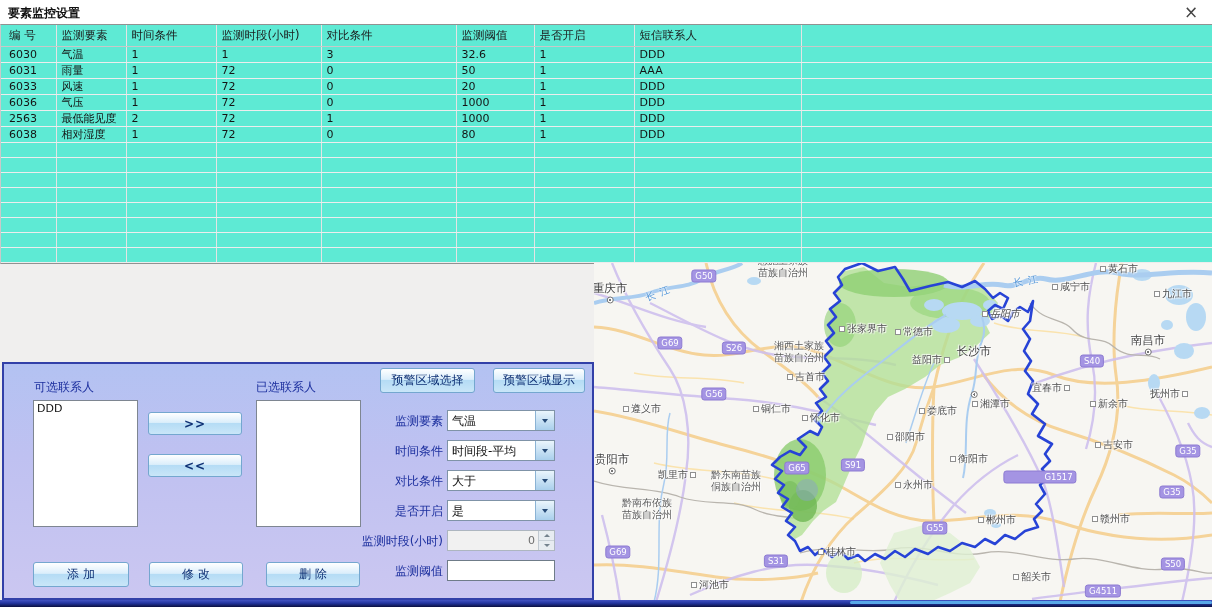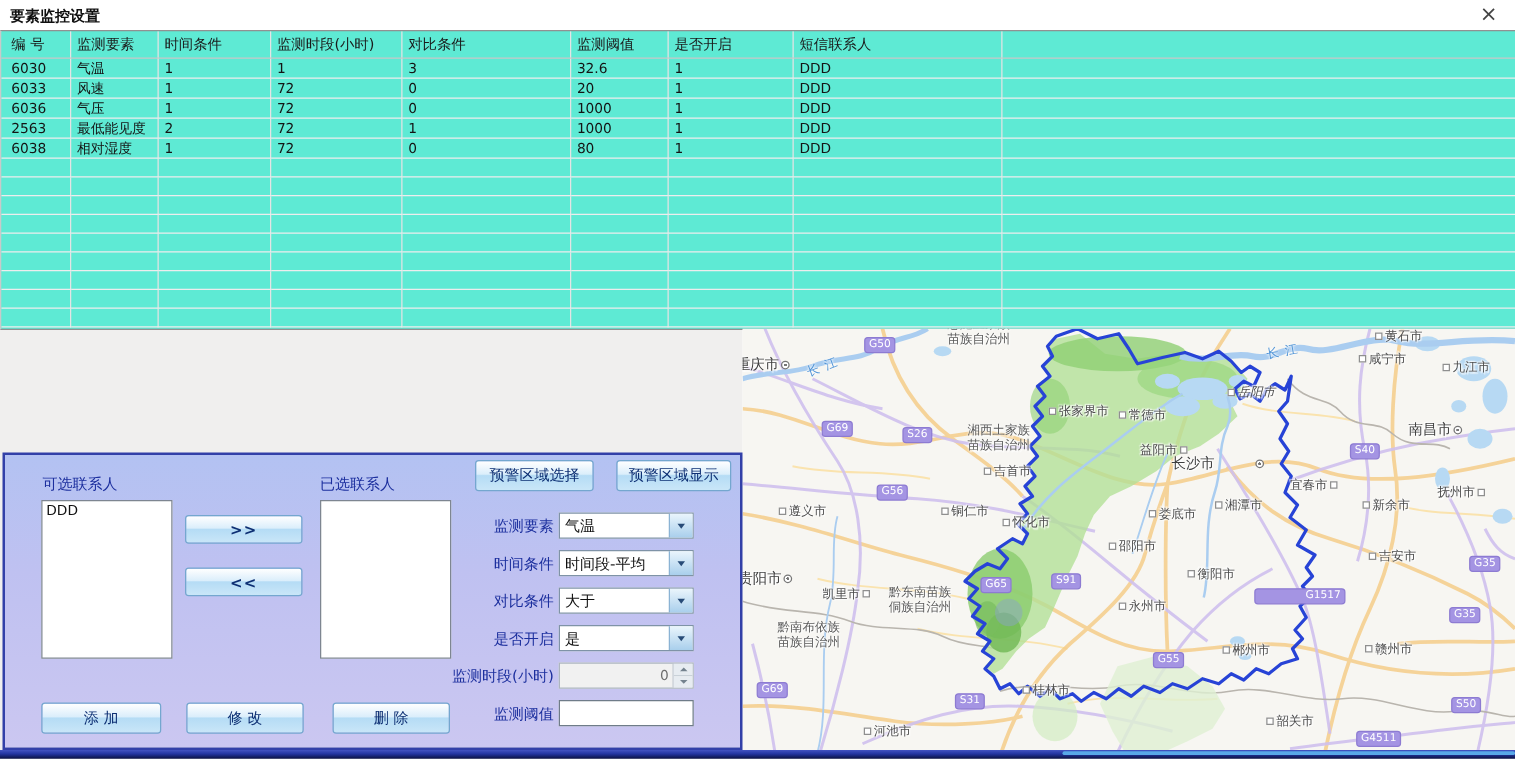--- a/index.html
+++ b/index.html
@@ -50,21 +50,21 @@
   .tri.su{border-top:none;border-bottom:3.5px solid #74828e;border-left-width:3px;border-right-width:3px}
   .tinput{position:absolute;left:443px;width:108px;height:21px;box-sizing:border-box;border:1px solid #6f7c89;
           background:#fff;font-size:12px;padding:0 3px}
   
   .map{position:absolute;left:594px;top:263px;width:618px;height:339px;overflow:hidden;background:#f7f6f2;z-index:2}
   .map svg{position:absolute;left:0;top:0}
   #map-labels{position:absolute;left:0;top:0;width:618px;height:339px}
   .map-label{position:absolute;transform:translate(-50%,-50%);display:flex;align-items:center;gap:2px;
       font-size:10px;color:#4c4c4c;white-space:nowrap;
       text-shadow:0 0 2px #fff,0 0 2px #fff,1px 1px 1px #fff,-1px -1px 1px #fff}
-  .map-label.cap{font-size:11.5px;flex-direction:row;gap:1px;color:#3f3f3f}
+  .map-label.cap{font-size:11.5px;flex-direction:column;gap:1px;color:#3f3f3f}
   .m{width:4px;height:4px;background:#fff;border:1px solid #8f8f8f;display:inline-block;flex:none}
   .capm{width:5px;height:5px;border:1px solid #767676;border-radius:50%;flex:none;
         background:radial-gradient(circle,#767676 0 1.1px,#fff 1.2px)}
   .district{position:absolute;transform:translate(-50%,-50%);font-size:10px;color:#5a5a5a;text-align:center;
       line-height:11.5px;white-space:nowrap;text-shadow:0 0 2px #fff,0 0 2px #fff,1px 1px 1px #fff}
   .badge{position:absolute;transform:translate(-50%,-50%);background:#a494e3;color:#fff;font-size:8.5px;
       line-height:11px;padding:0 3px;border-radius:3px;border:1px solid #8d7bd2}
   .river{position:absolute;color:#4f93d6;font-size:10px;letter-spacing:5px;white-space:nowrap;
       text-shadow:0 0 2px #fff,0 0 2px #fff}
   .bottom-strip{position:absolute;left:0;top:600px;width:1212px;height:7px;z-index:5;
@@ -108,20 +108,31 @@
     <tbody id="tbody">
         <tr>
           <td>6030</td>
           <td>气温</td>
           <td>1</td>
           <td>1</td>
           <td>3</td>
           <td>32.6</td>
           <td>1</td>
           <td>DDD</td>
+          <td></td>
+        </tr>
+        <tr>
+          <td>6031</td>
+          <td>雨量</td>
+          <td>1</td>
+          <td>72</td>
+          <td>0</td>
+          <td>50</td>
+          <td>1</td>
+          <td>AAA</td>
           <td></td>
         </tr>
         <tr>
           <td>6033</td>
           <td>风速</td>
           <td>1</td>
           <td>72</td>
           <td>0</td>
           <td>20</td>
           <td>1</td>
@@ -524,21 +535,21 @@
         <span>铜仁市</span>
       </div>
       <div class="map-label cap" style="left: 554px; top: 81px;">
         <span>南昌市</span>
         <span class="capm"></span>
       </div>
       <div class="map-label" style="left: 579px; top: 31px;">
         <span class="m"></span>
         <span>九江市</span>
       </div>
-      <div class="map-label" style="left: 477px; top: 24px; margin-left: 35px;">
+      <div class="map-label" style="left: 477px; top: 24px;">
         <span class="m"></span>
         <span>咸宁市</span>
       </div>
       <div class="map-label" style="left: 525px; top: 6px;">
         <span class="m"></span>
         <span>黄石市</span>
       </div>
       <div class="map-label" style="left: 575px; top: 131px;">
         <span>抚州市</span>
         <span class="m"></span>

